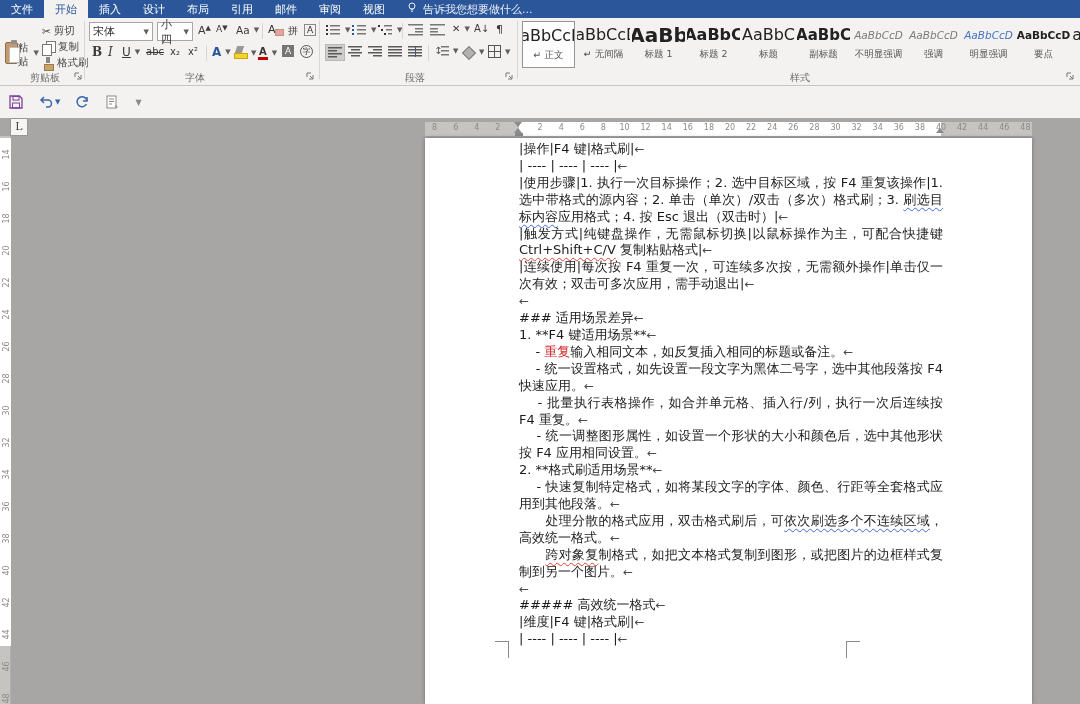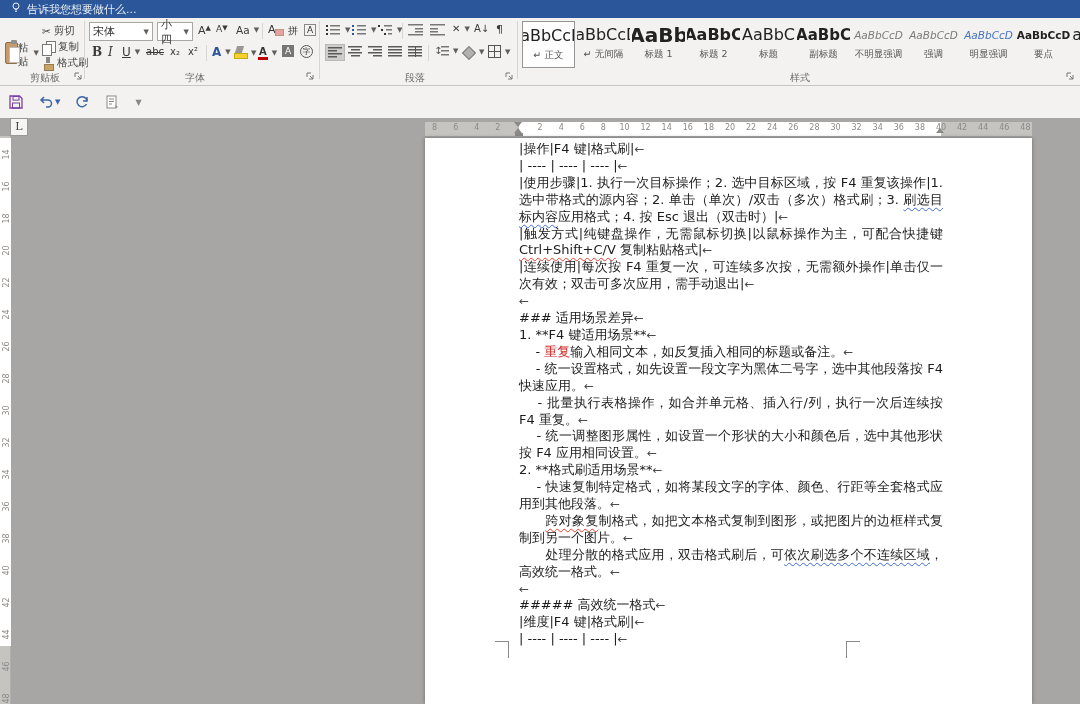--- a/index.html
+++ b/index.html
@@ -130,20 +130,31 @@
   .r-red{color:#cc1f1f;}
   .r-sqred{text-decoration:underline;text-decoration-style:wavy;text-decoration-color:#e03e2d;text-decoration-thickness:1px;text-underline-offset:3px;}
   .r-sqblue{text-decoration:underline;text-decoration-style:wavy;text-decoration-color:#3f6bd6;text-decoration-thickness:1px;text-underline-offset:3px;}
 </style>
 </head>
 <body>
 
 <div id="app">
 
   <div class="tabbar">
+    <div id="tabs" style="display:flex;">
+        <div class="tab">文件</div>
+        <div class="tab active">开始</div>
+        <div class="tab">插入</div>
+        <div class="tab">设计</div>
+        <div class="tab">布局</div>
+        <div class="tab">引用</div>
+        <div class="tab">邮件</div>
+        <div class="tab">审阅</div>
+        <div class="tab">视图</div>
+      </div>
     <div class="tellme">
       <span><svg width="12" height="13" viewBox="0 0 16 16">
             <circle cx="8" cy="6" r="4" fill="none" stroke="#fff" stroke-width="1.2"></circle>
             <path d="M6.3 11h3.4M6.8 13h2.4" stroke="#fff" stroke-width="1.2"></path>
           </svg></span>
       <span>告诉我您想要做什么...</span>
     </div>
   </div>
 
   <div class="ribbon">
@@ -426,22 +437,22 @@
           <div class="para"><span>|连续使用|每次按 F4 重复一次，可连续多次按，无需额外操作|单击仅一次有效；双击可多次应用，需手动退出|</span><span class="pmark">←</span></div>
           <div class="para"><span class="pmark">←</span></div>
           <div class="para"><span>### 适用场景差异</span><span class="pmark">←</span></div>
           <div class="para"><span>1. **F4 键适用场景**</span><span class="pmark">←</span></div>
           <div class="para"><span>    - </span><span class="r-red">重复</span><span>输入相同文本，如反复插入相同的标题或备注。</span><span class="pmark">←</span></div>
           <div class="para"><span>    - 统一设置格式，如先设置一段文字为黑体二号字，选中其他段落按 F4 快速应用。</span><span class="pmark">←</span></div>
           <div class="para"><span>    - 批量执行表格操作，如合并单元格、插入行/列，执行一次后连续按 F4 重复。</span><span class="pmark">←</span></div>
           <div class="para"><span>    - 统一调整图形属性，如设置一个形状的大小和颜色后，选中其他形状按 F4 应用相同设置。</span><span class="pmark">←</span></div>
           <div class="para"><span>2. **格式刷适用场景**</span><span class="pmark">←</span></div>
           <div class="para"><span>    - 快速复制特定格式，如将某段文字的字体、颜色、行距等全套格式应用到其他段落。</span><span class="pmark">←</span></div>
+          <div class="para"><span>      处理分散的格式应用，双击格式刷后，可</span><span class="r-sqblue">依次刷选多个不连续区域</span><span>，高效统一格式。</span><span class="pmark">←</span></div>
           <div class="para"><span>      </span><span class="r-sqred">跨对象复</span><span>制格式，如把文本格式复制到图形，或把图片的边框样式复制到另一个图片。</span><span class="pmark">←</span></div>
-          <div class="para"><span>      处理分散的格式应用，双击格式刷后，可</span><span class="r-sqblue">依次刷选多个不连续区域</span><span>，高效统一格式。</span><span class="pmark">←</span></div>
           <div class="para"><span class="pmark">←</span></div>
           <div class="para"><span>##### 高效统一格式</span><span class="pmark">←</span></div>
           <div class="para"><span>|维度|F4 键|格式刷|</span><span class="pmark">←</span></div>
           <div class="para"><span>| ---- | ---- | ---- |</span><span class="pmark">←</span></div>
         </div>
       <div class="cmark l" style="left:70px;top:503px;"></div>
       <div class="cmark r" style="left:421px;top:503px;"></div>
     </div>
   </div>
 </div>

